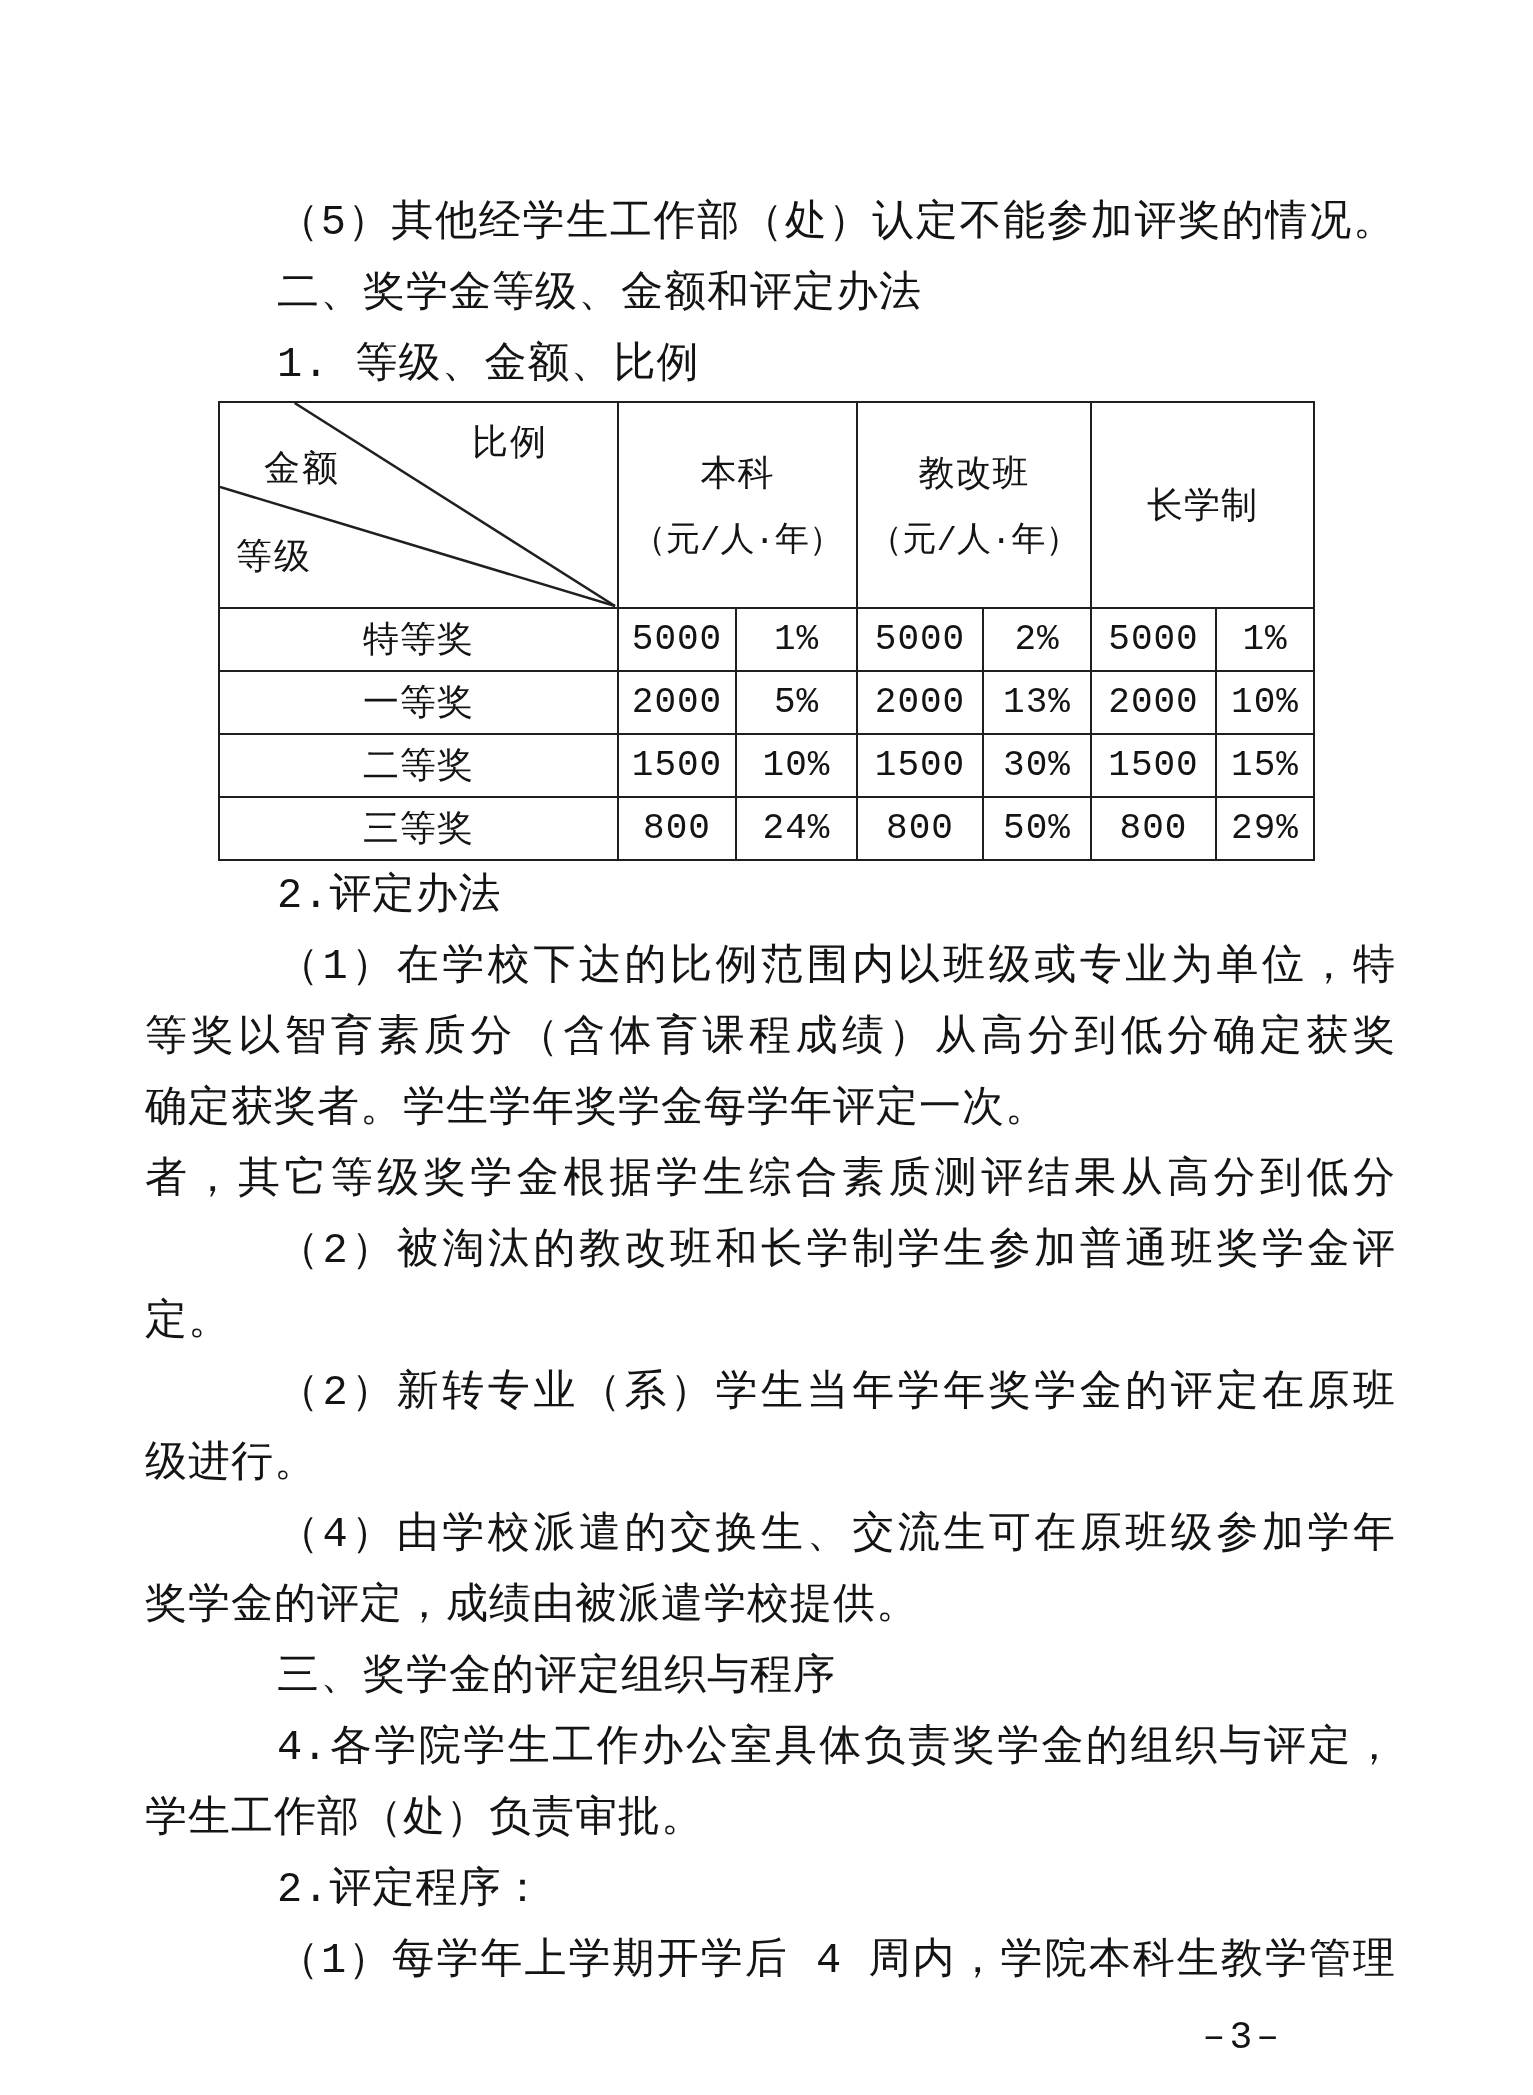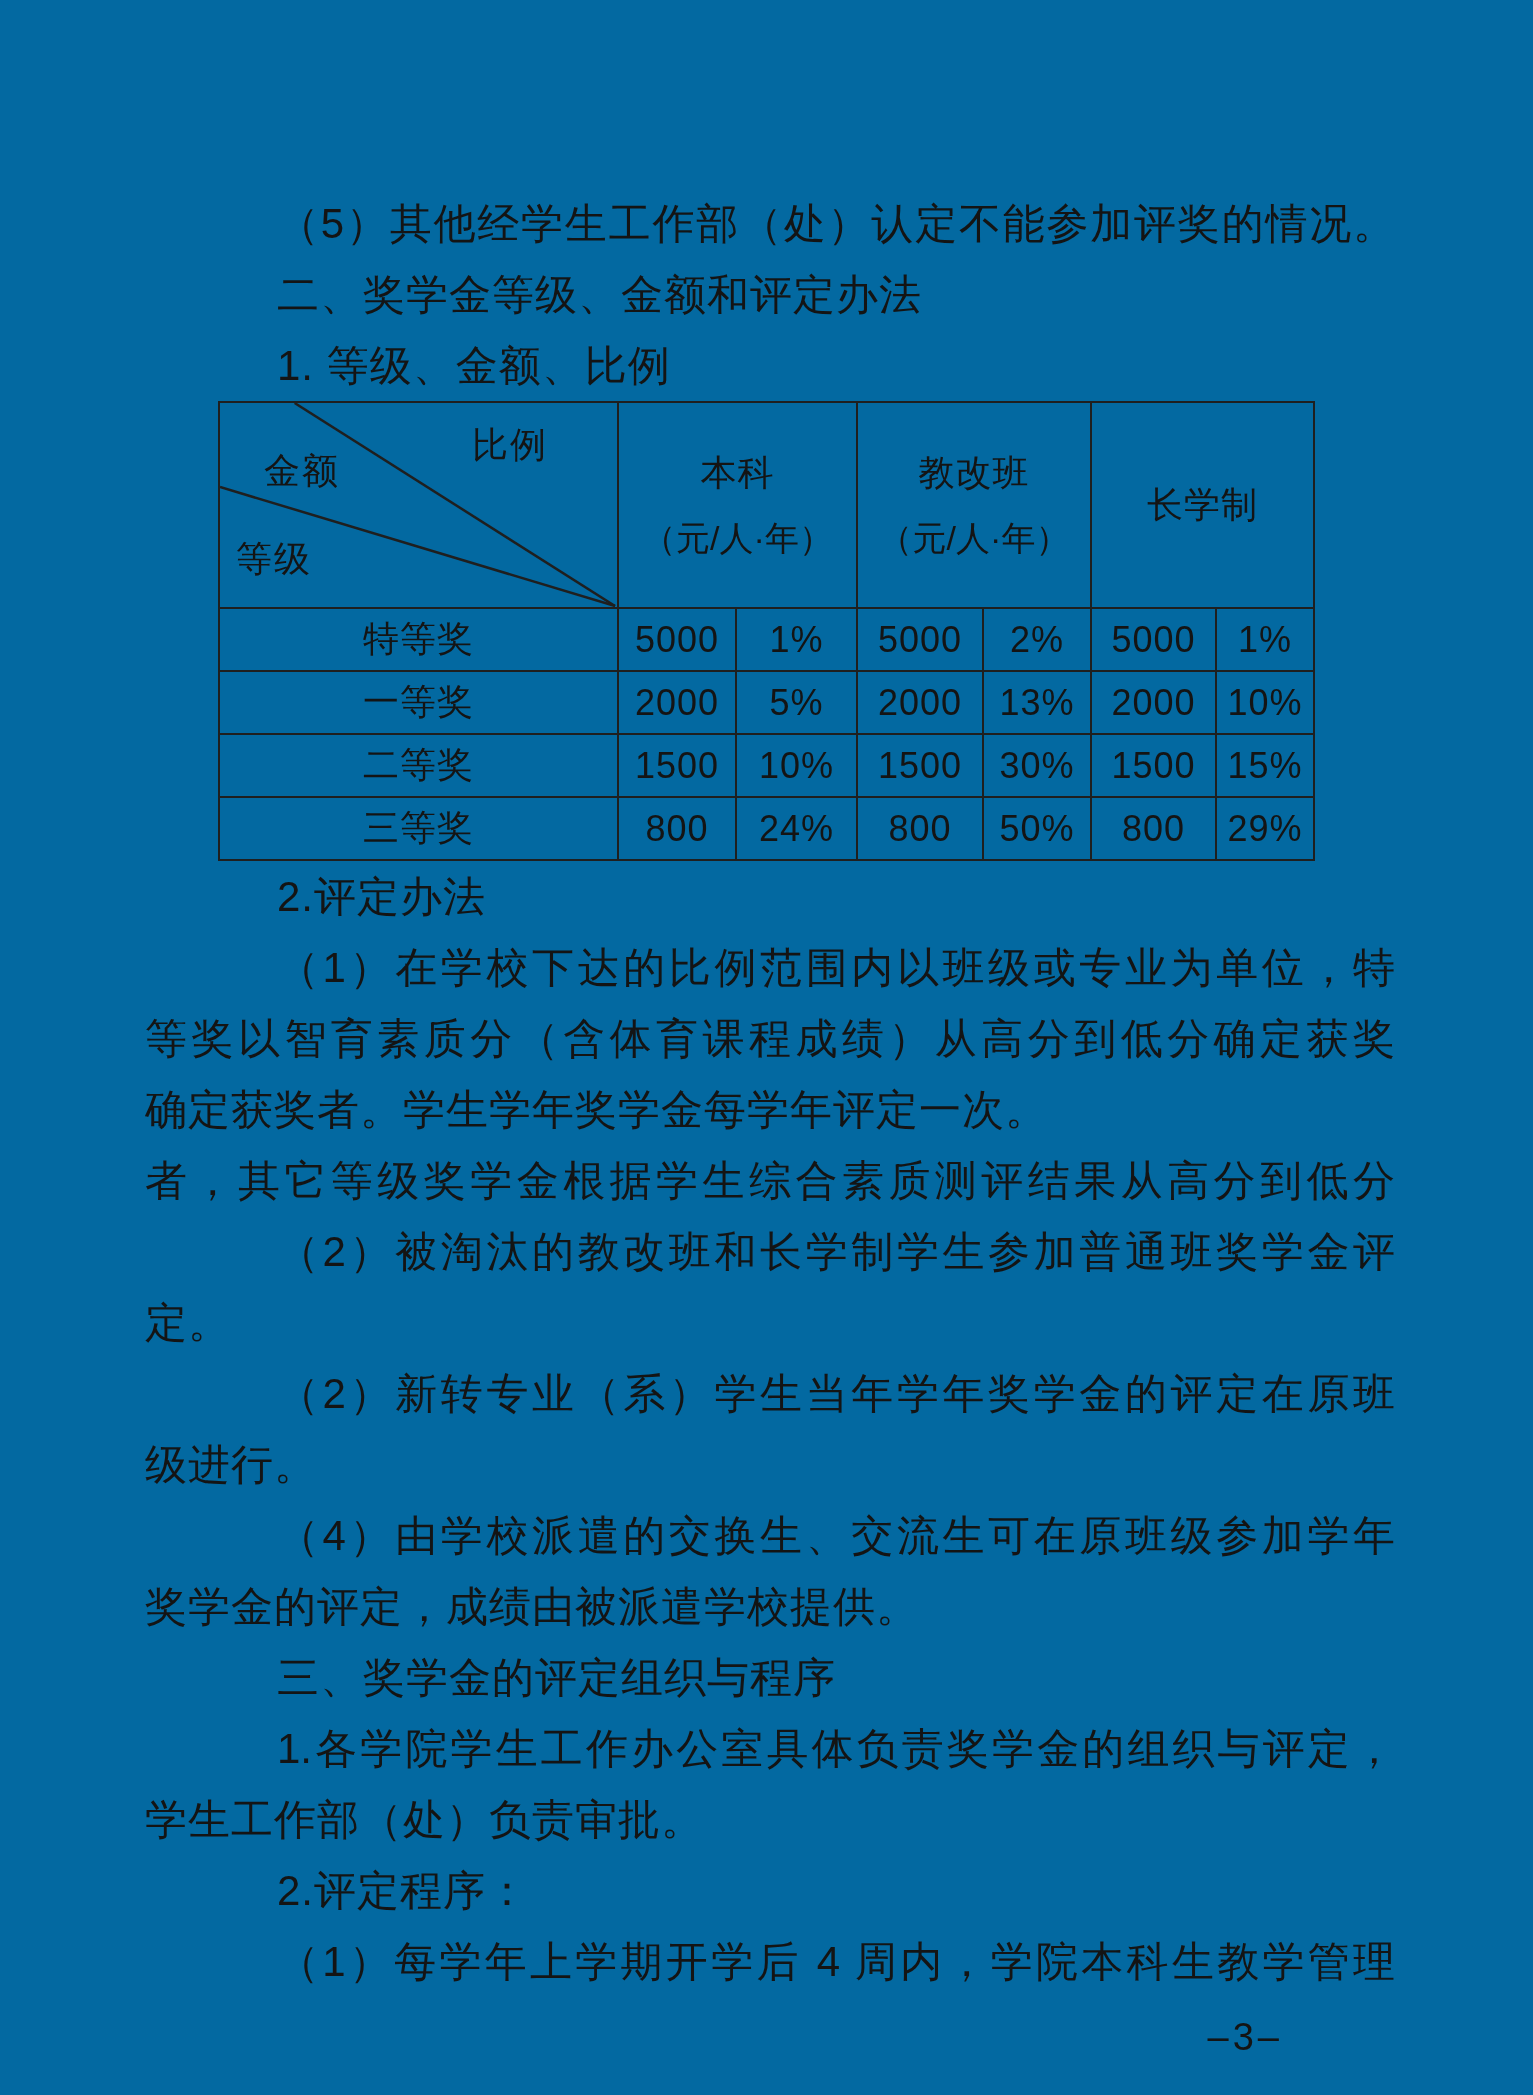--- a/index.html
+++ b/index.html
@@ -1,22 +1,22 @@
 <!DOCTYPE html>
 <html><head>
 <meta charset="utf-8">
 <style>
   html,body{margin:0;padding:0;background:#e8e8e8;}
   .page{
     position:relative;
     width:1533px;height:2095px;
     margin:0 auto;
-    background:#0369a1;
+    background:#ffffff;
     color:#141414;
-    font-family:Liberation Sans, sans-serif;
+    font-family:Liberation Mono, monospace;
     overflow:hidden;
   }
   .content{position:absolute;left:145px;top:188px;width:1250px;}
   .ln{
     min-height:71px;line-height:71px;
     font-size:42px;letter-spacing:1px;
     white-space:nowrap;
   }
   .jst{
     white-space:normal;
@@ -160,21 +160,21 @@
     <div class="ln jst">等奖以智育素质分（含体育课程成绩）从高分到低分确定获奖</div>
     <div class="ln">确定获奖者。学生学年奖学金每学年评定一次。</div>
     <div class="ln jst">者，其它等级奖学金根据学生综合素质测评结果从高分到低分</div>
     <div class="ln ind jst">（2）被淘汰的教改班和长学制学生参加普通班奖学金评</div>
     <div class="ln">定。</div>
     <div class="ln ind jst">（2）新转专业（系）学生当年学年奖学金的评定在原班</div>
     <div class="ln">级进行。</div>
     <div class="ln ind jst">（4）由学校派遣的交换生、交流生可在原班级参加学年</div>
     <div class="ln">奖学金的评定，成绩由被派遣学校提供。</div>
     <div class="ln ind">三、奖学金的评定组织与程序</div>
-    <div class="ln ind jst">1.各学院学生工作办公室具体负责奖学金的组织与评定，</div>
+    <div class="ln ind jst">4.各学院学生工作办公室具体负责奖学金的组织与评定，</div>
     <div class="ln">学生工作部（处）负责审批。</div>
     <div class="ln ind">2.评定程序：</div>
     <div class="ln ind jst">（1）每学年上学期开学后 4 周内，学院本科生教学管理</div>
 
   </div>
 
   <div class="footer">–3–</div>
 </div>
 
 </body></html>

